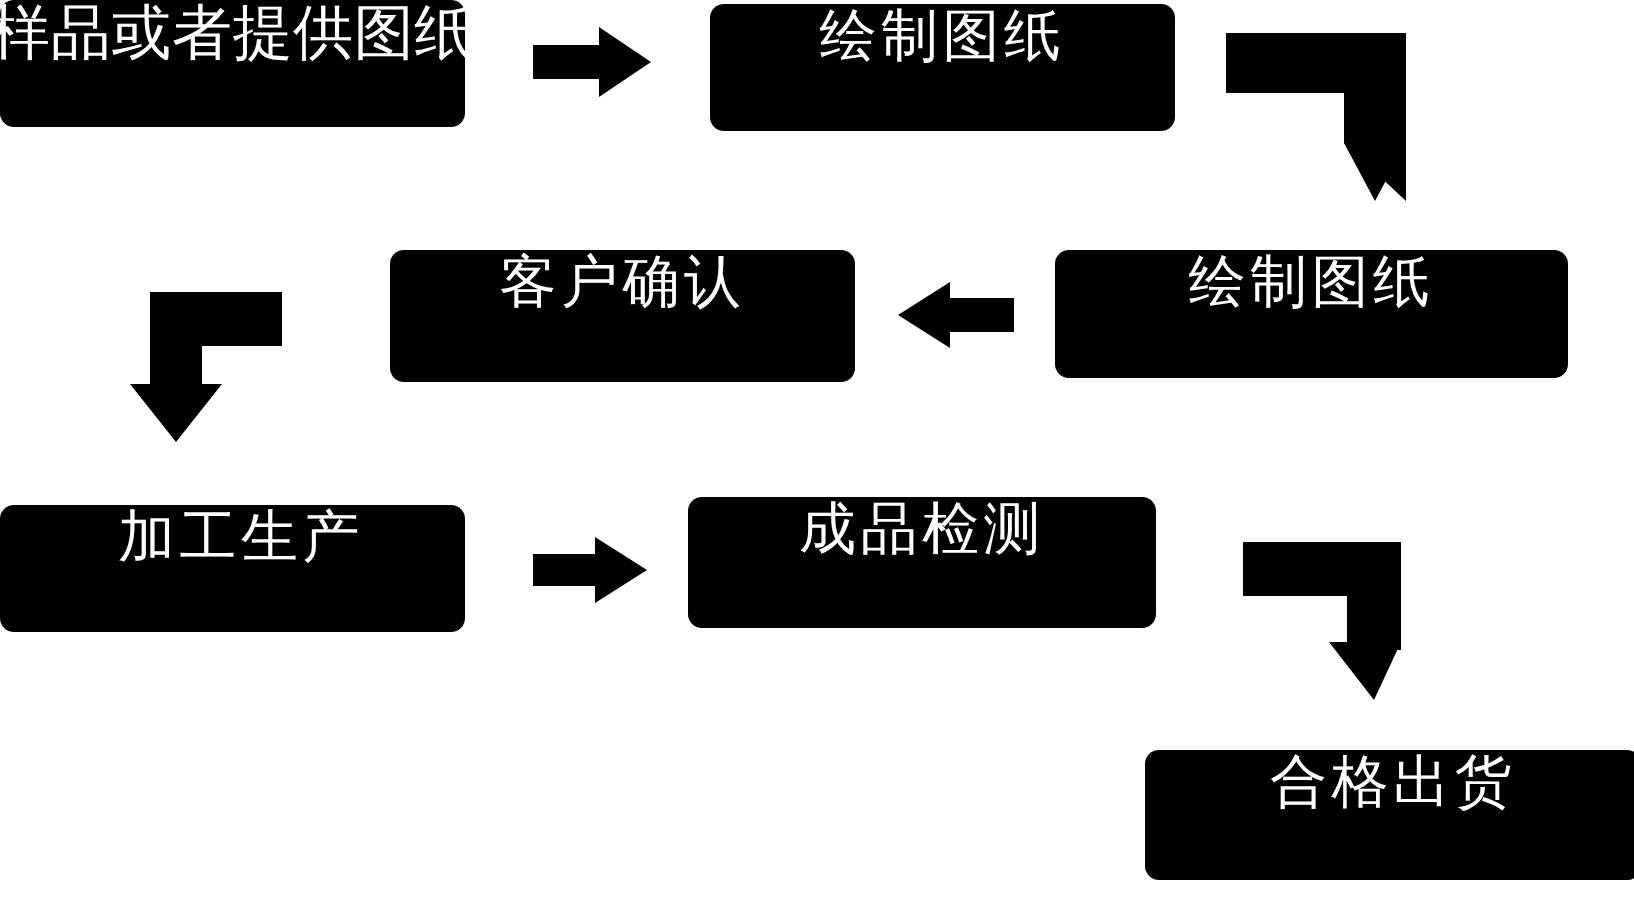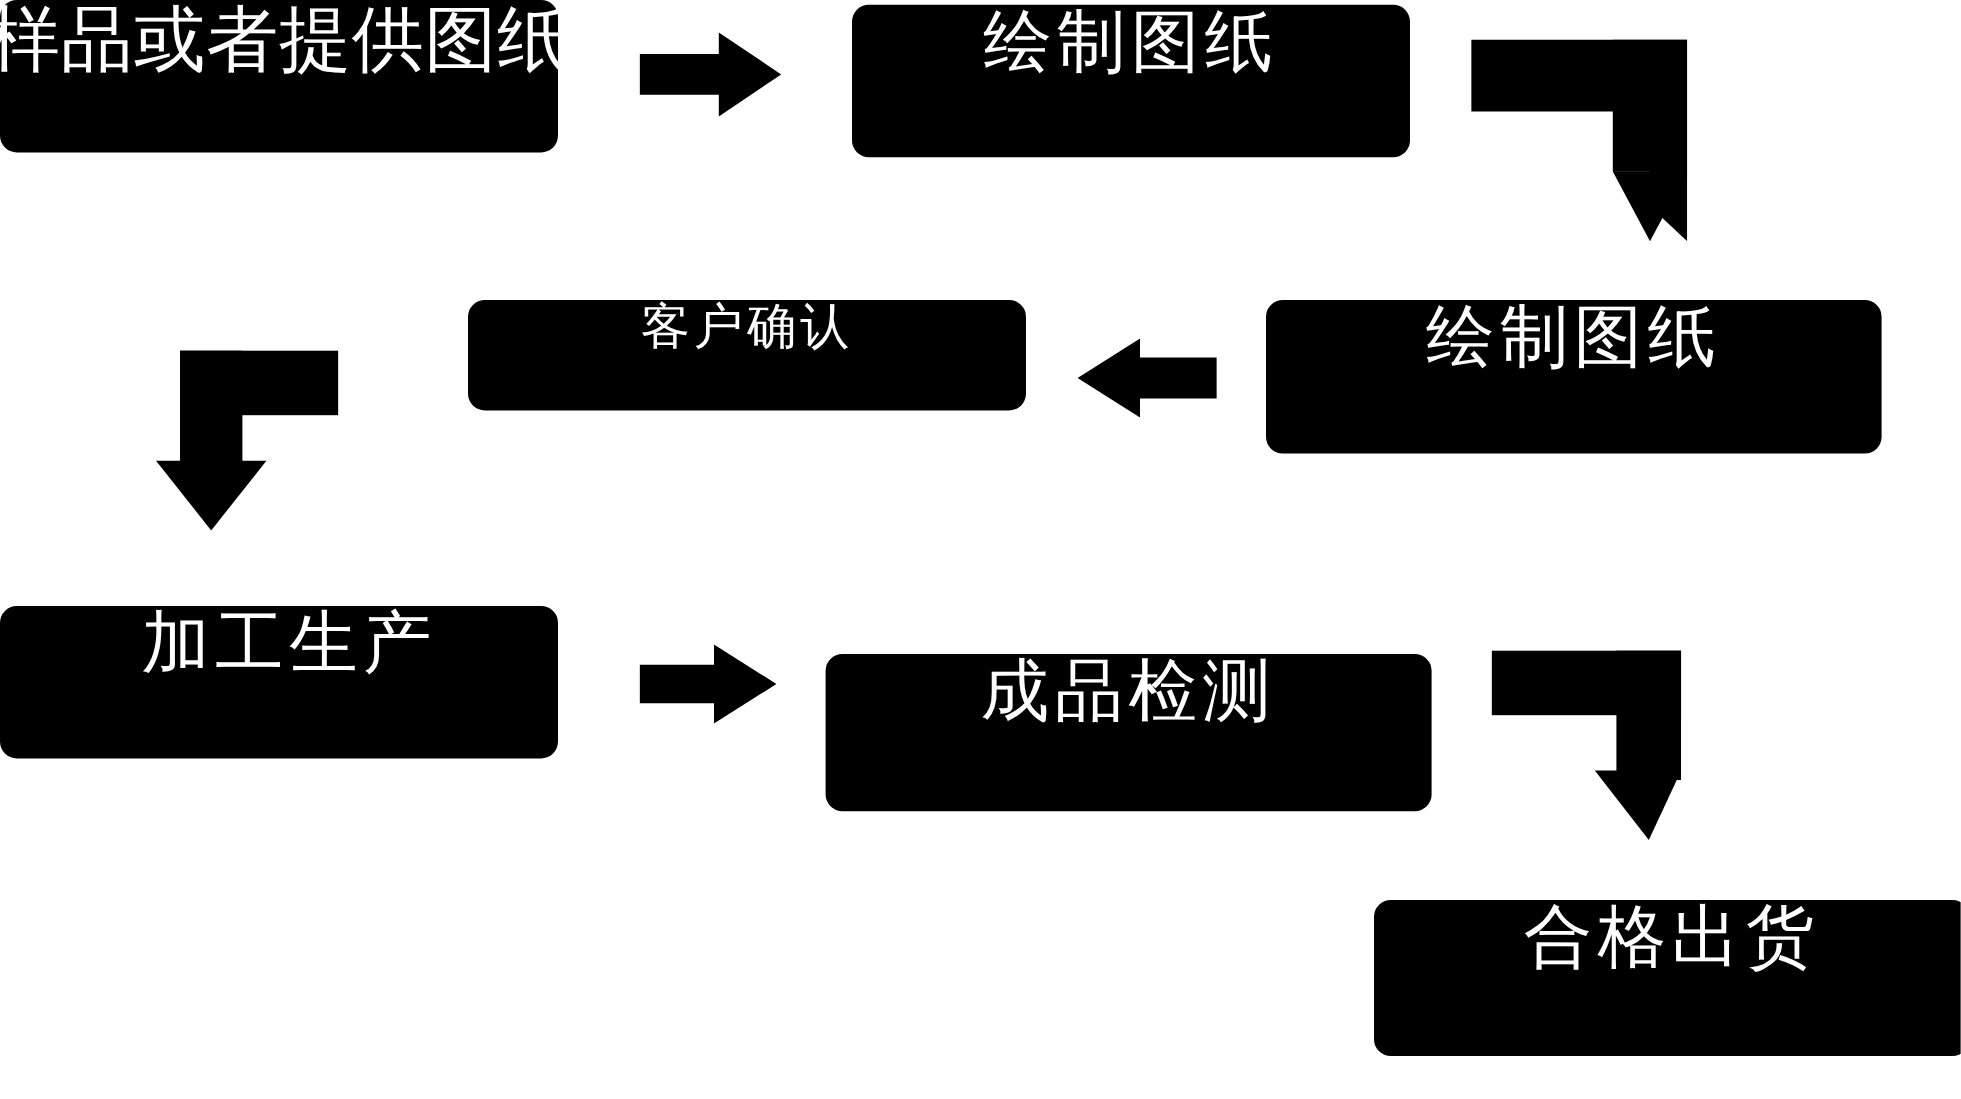--- a/index.html
+++ b/index.html
@@ -34,23 +34,23 @@
   }
   .node .node-label {
     display: block;
     white-space: nowrap;
   }
   
   #node-sample    { left: 0px;    top: 0px;   width: 465px; height: 127px; font-size: 60px; }
   #node-sample .node-label { letter-spacing: 0.01em; }
   #node-payment   { left: 710px;  top: 4px;   width: 465px; height: 127px; font-size: 57px; }
   #node-drawing   { left: 1055px; top: 250px; width: 513px; height: 128px; font-size: 57px; }
-  #node-confirm   { left: 390px;  top: 250px; width: 465px; height: 92px; font-size: 41px; }
+  #node-confirm   { left: 390px;  top: 250px; width: 465px; height: 132px; font-size: 57px; }
   #node-production{ left: 0px;    top: 505px; width: 465px; height: 127px; font-size: 57px; padding-left: 17px; }
-  #node-inspect   { left: 688px;  top: 497px; width: 505px; height: 131px; font-size: 57px; margin-top: 48px; }
+  #node-inspect   { left: 688px;  top: 497px; width: 468px; height: 131px; font-size: 57px; }
   #node-shipment  { left: 1105px; top: 750px; width: 496px; height: 130px; font-size: 57px; margin-left: 40px; }
 
   .arrow {
     position: absolute;
   }
   .arrow svg { display: block; }
 
   
   #arrow-sample-to-payment   { left: 533px;  top: 27px;  }
   #arrow-payment-to-drawing  { left: 1226px; top: 33px;  }

